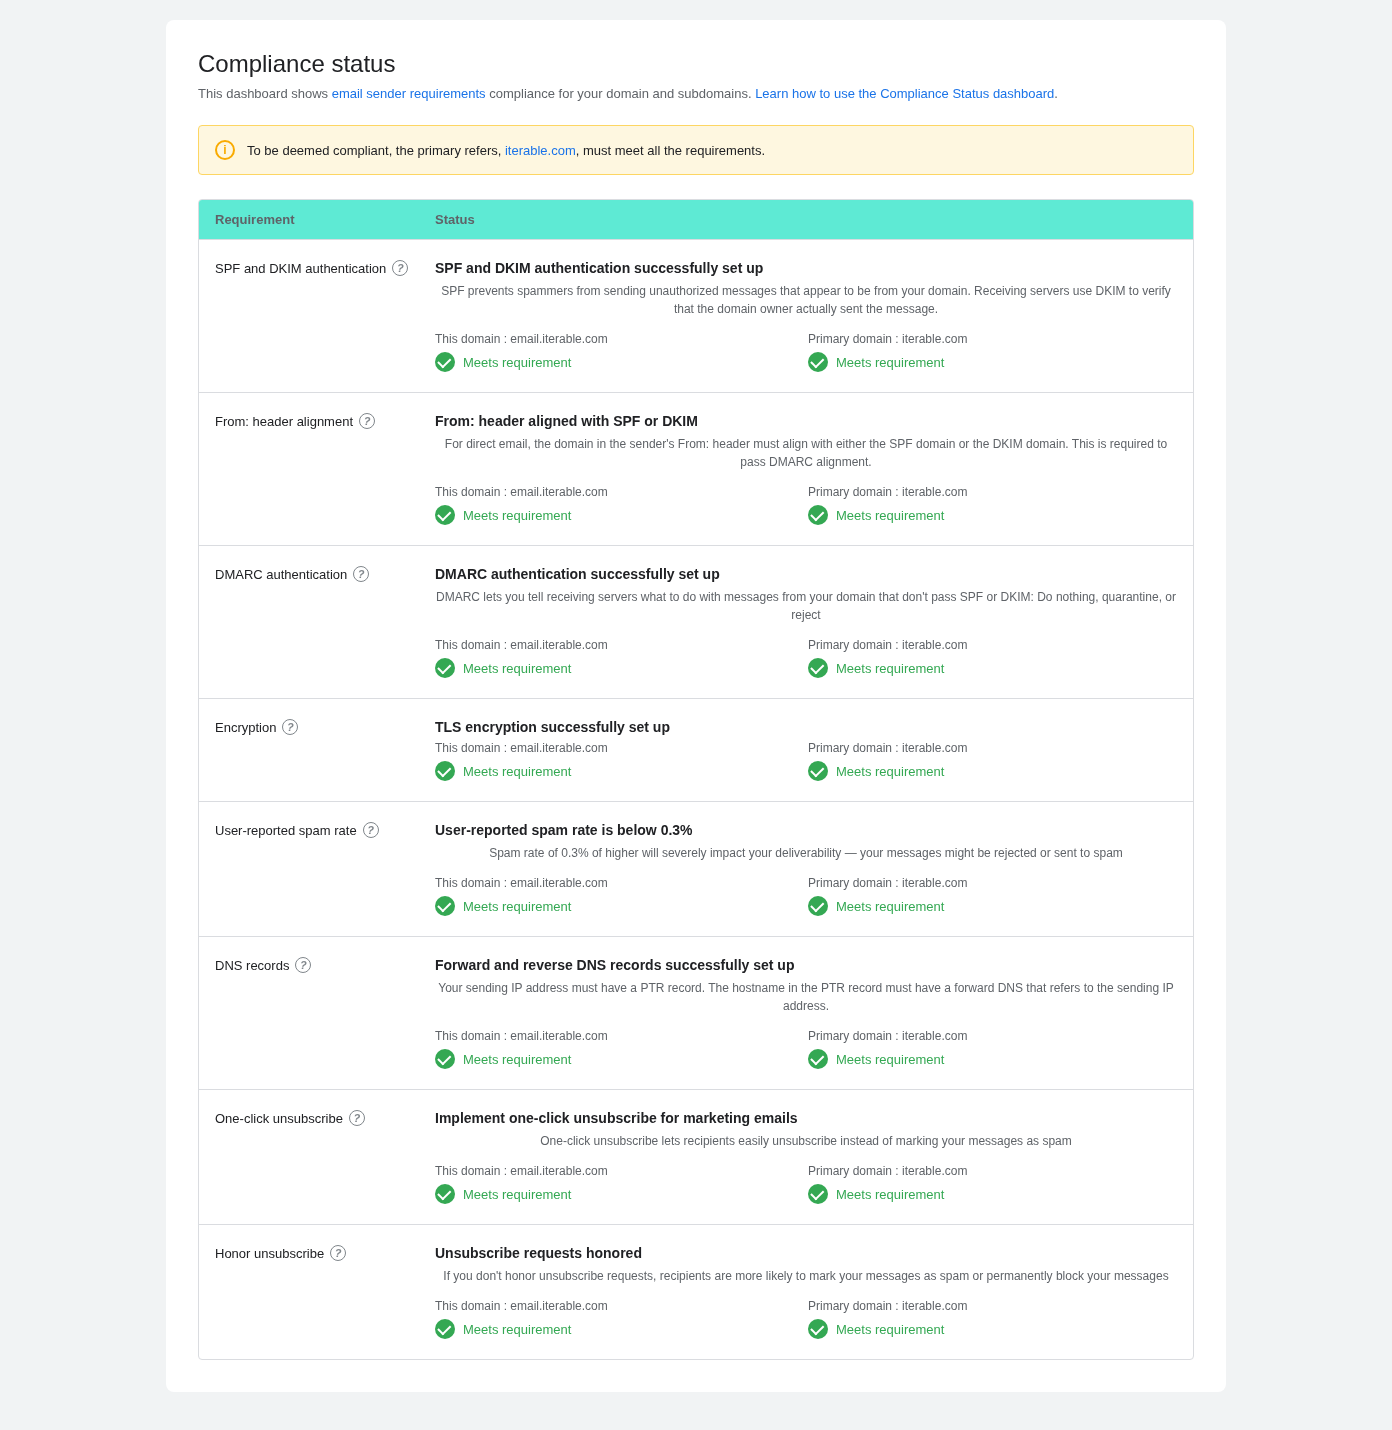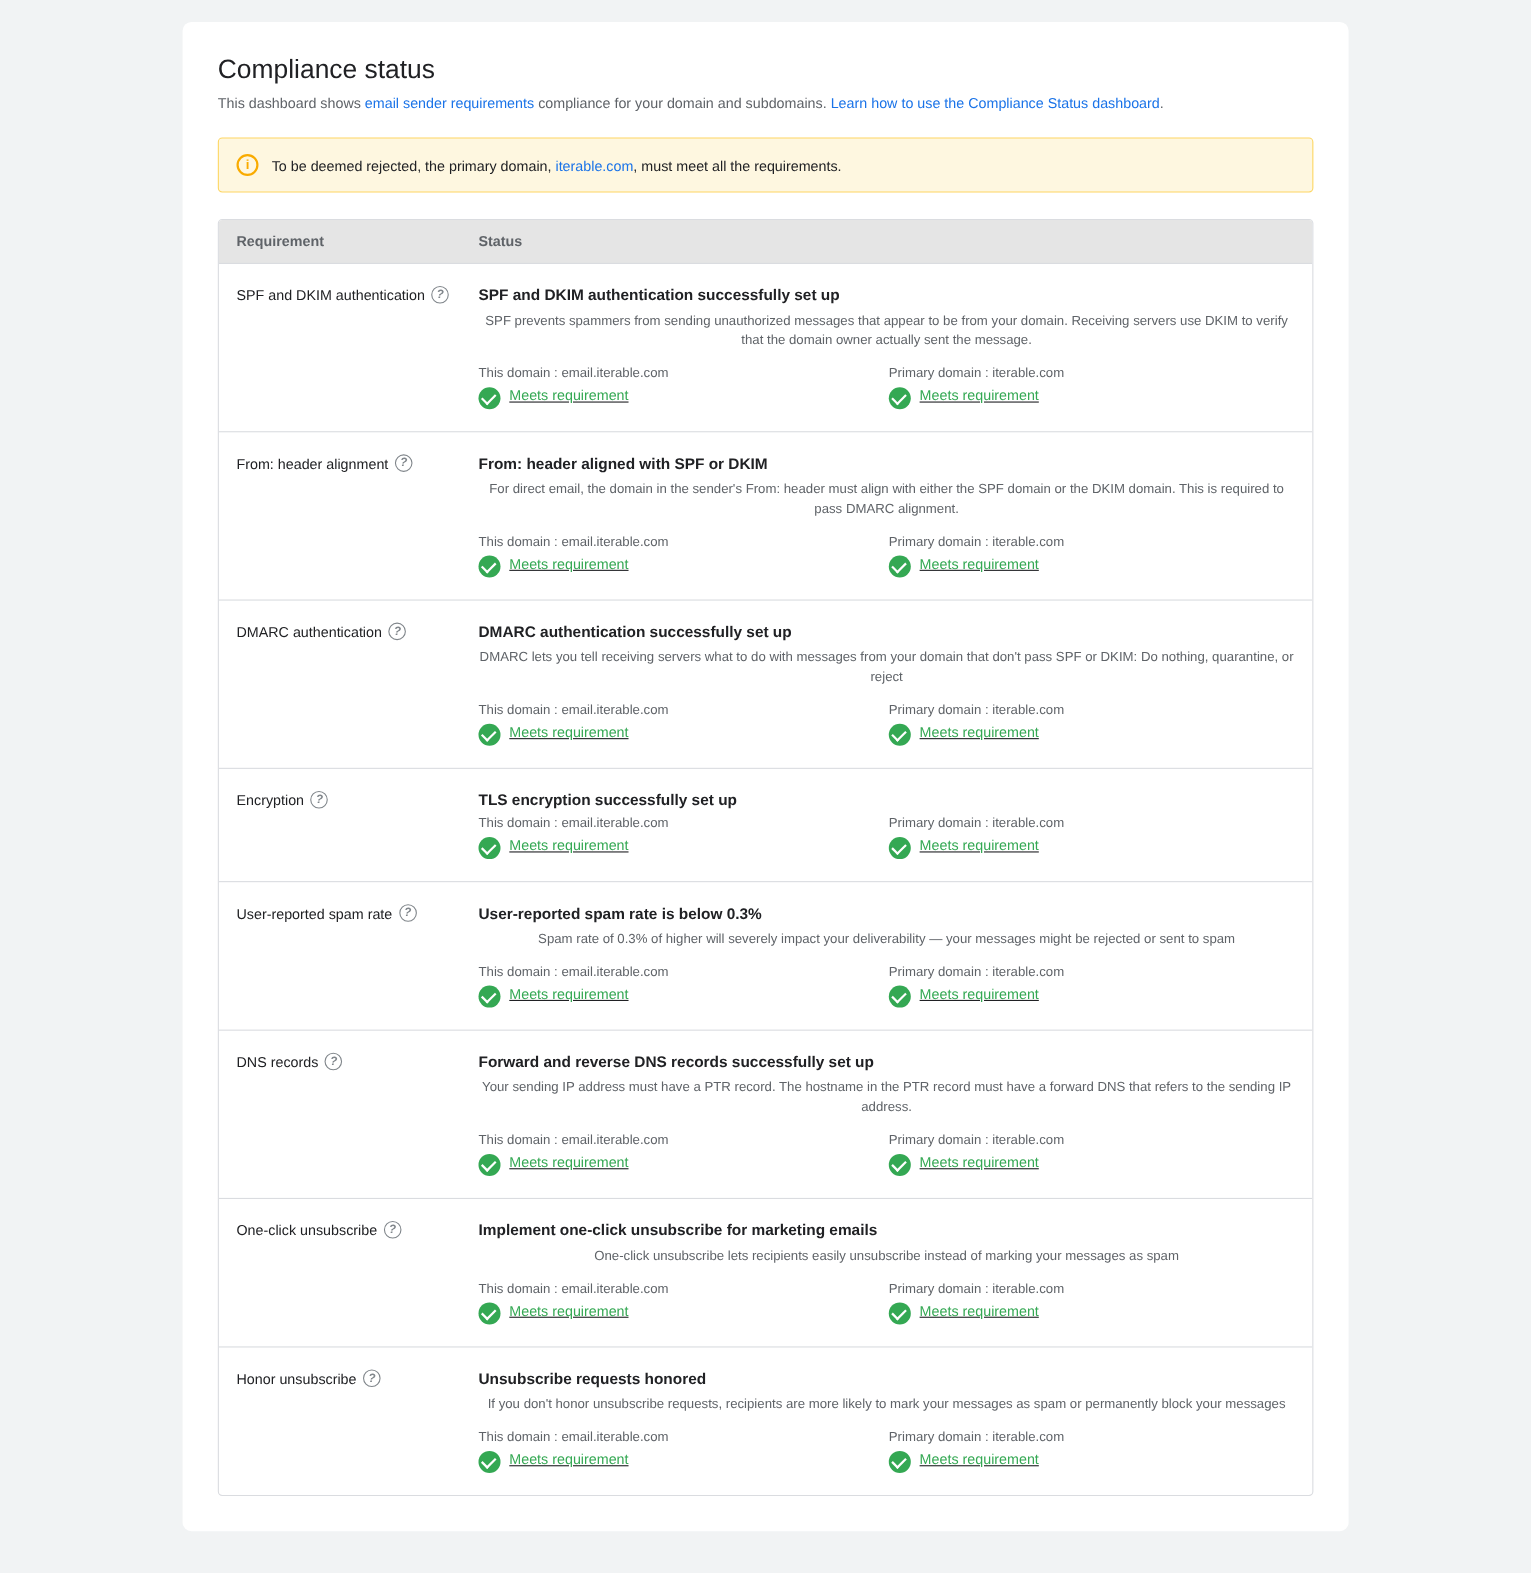--- a/index.html
+++ b/index.html
@@ -63,21 +63,21 @@
     }
     .compliance-table {
       border: 1px solid #dadce0;
       border-radius: 4px;
       overflow: hidden;
       width: 100%;
     }
     .table-header {
       display: grid;
       grid-template-columns: 220px 1fr;
-      background: #e5e5e5;
+      background: #5eead4;
       border-bottom: 1px solid #dadce0;
       padding: 12px 16px;
     }
     .table-header-cell {
       font-size: 13px;
       font-weight: 600;
       color: #5f6368;
     }
     .table-row {
       display: grid;
@@ -134,23 +134,22 @@
       gap: 4px;
     }
     .domain-check {}
     .domain-label {
       font-size: 12px;
       color: #5f6368;
       margin-bottom: 6px;
     }
     .meets-requirement {
       display: flex;
-      align-items: flex-start;
+      align-items: center;
       gap: 8px;
-      text-decoration: underline;
     }
     .check-icon {
       width: 20px;
       height: 20px;
       background: #34a853;
       border-radius: 50%;
       display: flex;
       align-items: center;
       justify-content: center;
       flex-shrink: 0;
@@ -175,21 +174,21 @@
 
 <div class="page-container">
   <h1 class="page-title">Compliance status</h1>
   <p class="page-subtitle">
     <span>This dashboard shows </span><a href="#">email sender requirements</a><span> compliance for your domain and subdomains. </span><a href="#">Learn how to use the Compliance Status dashboard</a><span>.</span>
   </p>
 
   <div class="info-banner">
     <div class="info-icon">i</div>
     <span>
-      <span>To be deemed rejected, the primary domain, </span><a href="#">iterable.com</a><span>, must meet all the requirements.</span>
+      <span>To be deemed compliant, the primary refers, </span><a href="#">iterable.com</a><span>, must meet all the requirements.</span>
     </span>
   </div>
 
   <div class="compliance-table">
     <div class="table-header">
       <div class="table-header-cell">Requirement</div>
       <div class="table-header-cell">Status</div>
     </div>
 
     <div class="table-row">

